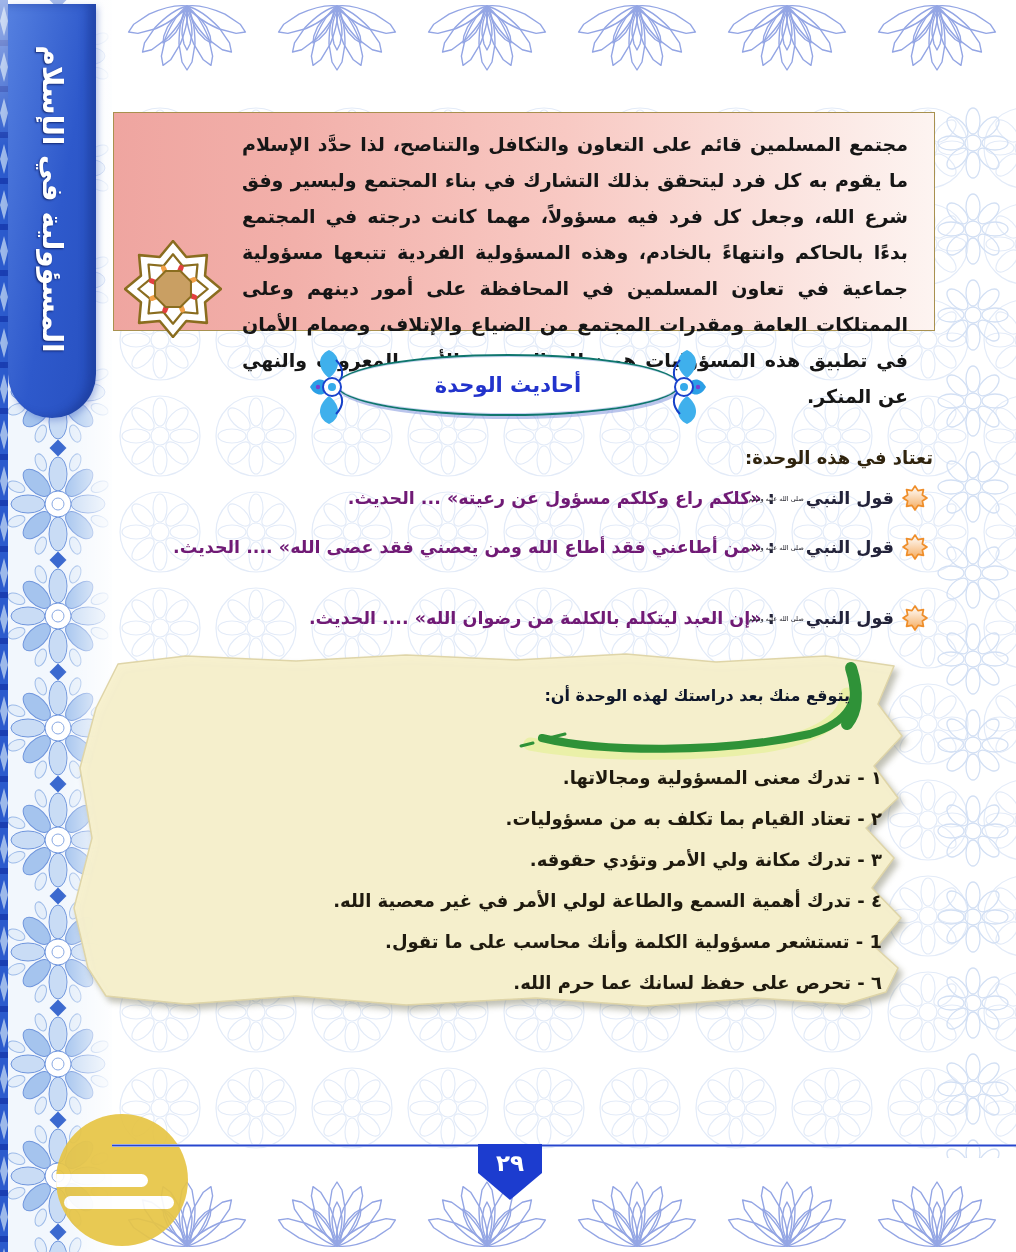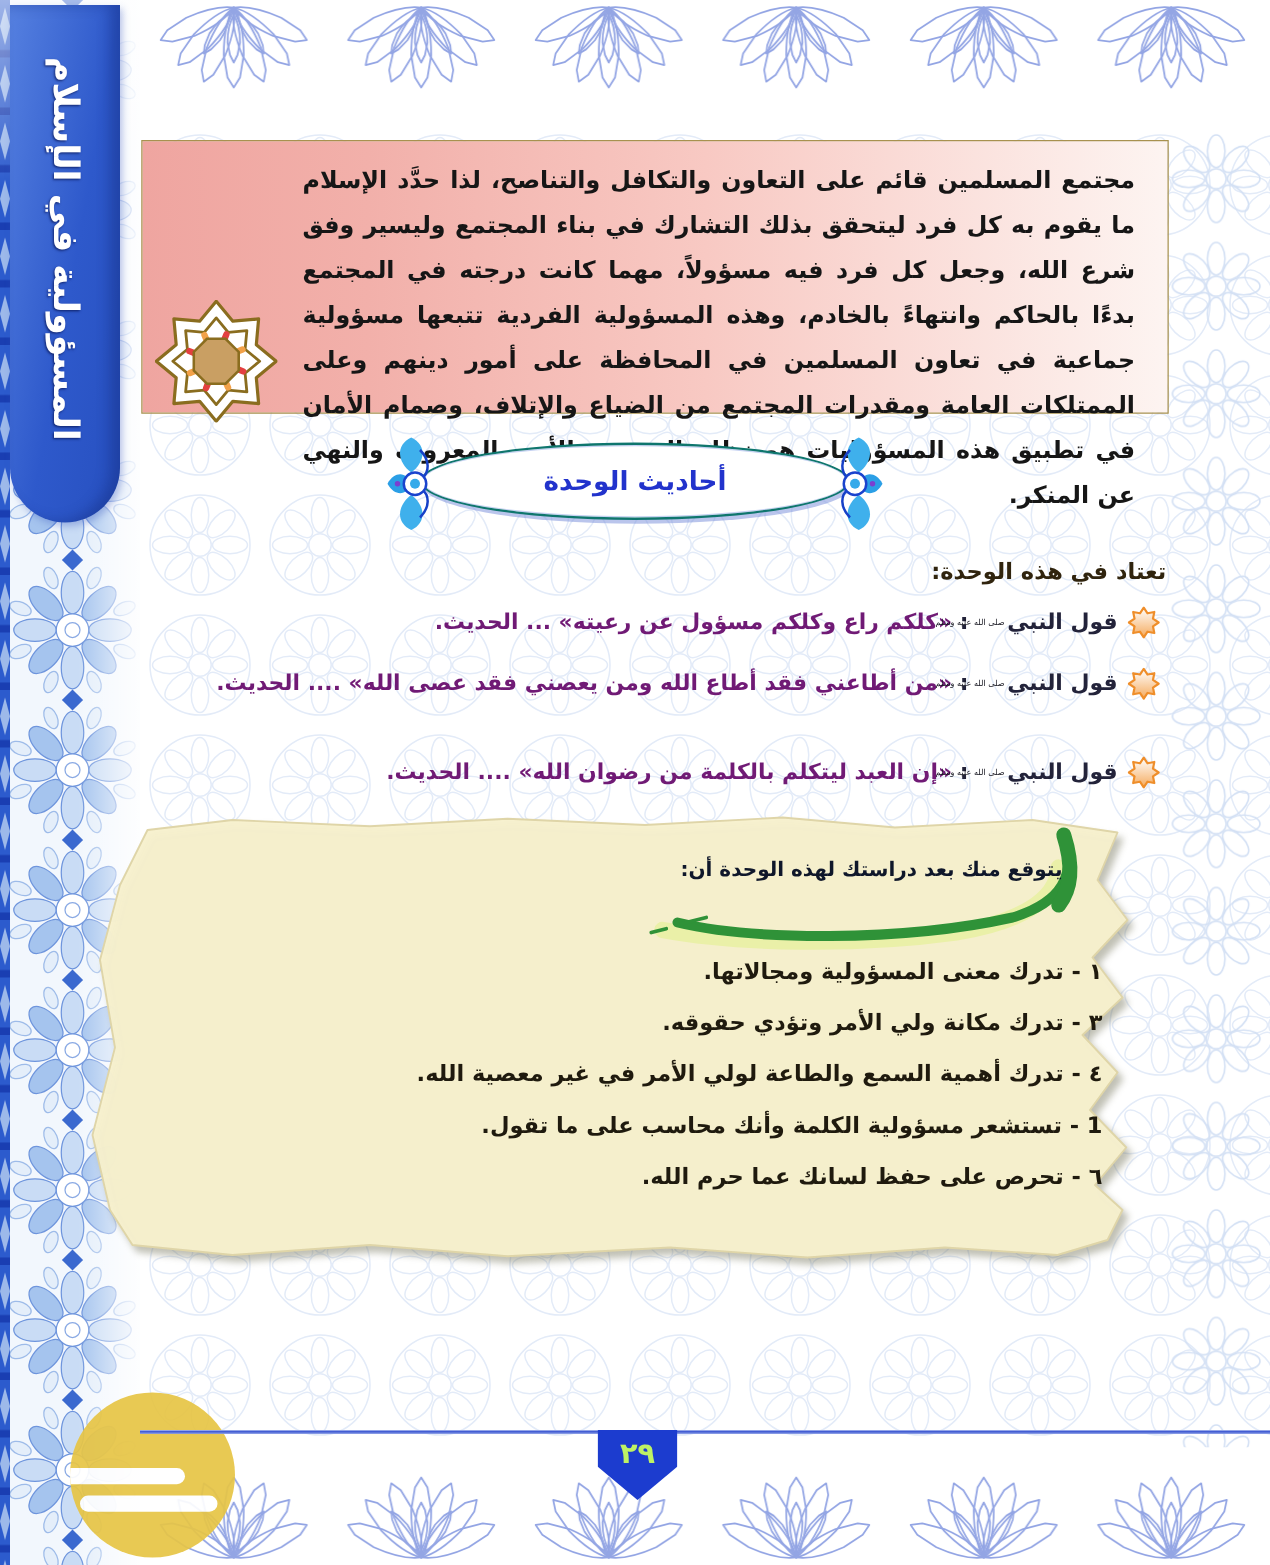--- a/index.html
+++ b/index.html
@@ -84,21 +84,21 @@
   #obj-list .obj-item{white-space:nowrap;}
 
   
   #bottom-rule{left:112px;top:1144px;width:904px;height:3px;background:#2946cd;z-index:2;
     border-top:1px solid #93a5e8;border-bottom:1px solid #93a5e8;}
   #page-shield{
     left:478px;top:1144px;width:64px;height:56px;z-index:3;background:#1c3ccf;
     clip-path:polygon(0 0,100% 0,100% 52%,50% 100%,0 52%);
     display:flex;justify-content:center;
   }
-  #page-number{color:#bef264;font-size:23px;font-weight:bold;line-height:38px;}
+  #page-number{color:#ffffff;font-size:23px;font-weight:bold;line-height:38px;}
   #logo{left:56px;top:1114px;width:132px;height:132px;z-index:2;border-radius:50%;
     background:#e7c545;opacity:.92;overflow:hidden;}
   #logo .bar1{position:absolute;left:-8px;top:60px;width:100px;height:13px;background:#ffffff;border-radius:7px;}
   #logo .bar2{position:absolute;left:8px;top:82px;width:110px;height:13px;background:#ffffff;border-radius:7px;}
 </style>
 </head>
 <body>
 
 <div class="page">
 
@@ -326,20 +326,21 @@
   </svg>
   <svg id="swoosh" class="abs" viewBox="0 0 400 105" aria-hidden="true">
     <path d="M377,34 C376,60 345,78 295,86 C215,97 120,95 60,84" stroke="#eaf0a8" stroke-width="13" fill="none" stroke-linecap="round"></path>
     <path d="M383,10 C390,40 380,62 340,74 C250,94 130,92 72,78" stroke="#2f9238" stroke-width="8" fill="none" stroke-linecap="round"></path>
     <path d="M381,8 C388,30 388,50 377,64" stroke="#2f9238" stroke-width="12" fill="none" stroke-linecap="round"></path>
     <path d="M95,74 l-20,5 M63,83 l-12,3" stroke="#2f9238" stroke-width="3" fill="none" stroke-linecap="round"></path>
   </svg>
   <div id="obj-title" class="abs">يتوقع منك بعد دراستك لهذه الوحدة أن:</div>
   <div id="obj-list" class="abs">
     <div class="obj-item">١ - تدرك معنى المسؤولية ومجالاتها.</div>
+    <div class="obj-item">٢ - تعتاد القيام بما تكلف به من مسؤوليات.</div>
     <div class="obj-item">٣ - تدرك مكانة ولي الأمر وتؤدي حقوقه.</div>
     <div class="obj-item">٤ - تدرك أهمية السمع والطاعة لولي الأمر في غير معصية الله.</div>
     <div class="obj-item">1 - تستشعر مسؤولية الكلمة وأنك محاسب على ما تقول.</div>
     <div class="obj-item">٦ - تحرص على حفظ لسانك عما حرم الله.</div>
   </div>
 
   <div id="bottom-rule" class="abs"></div>
   <div id="page-shield" class="abs">
     <span id="page-number">٢٩</span>
   </div>

